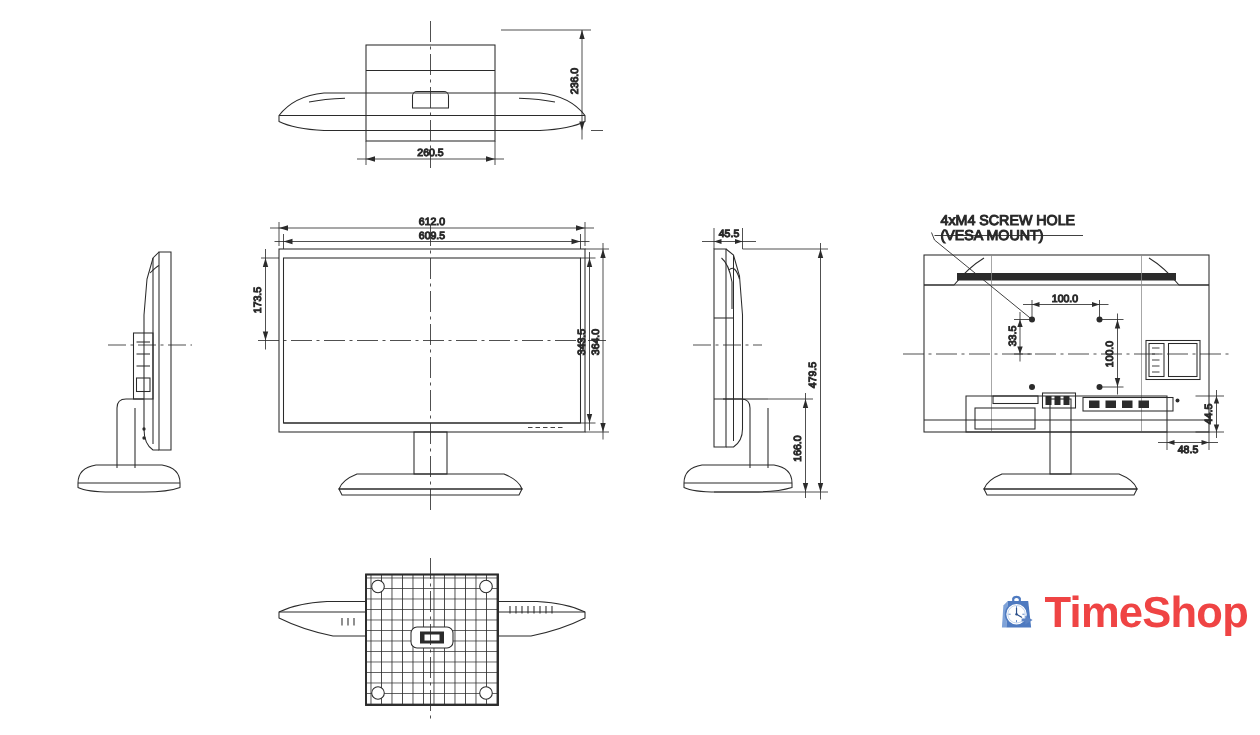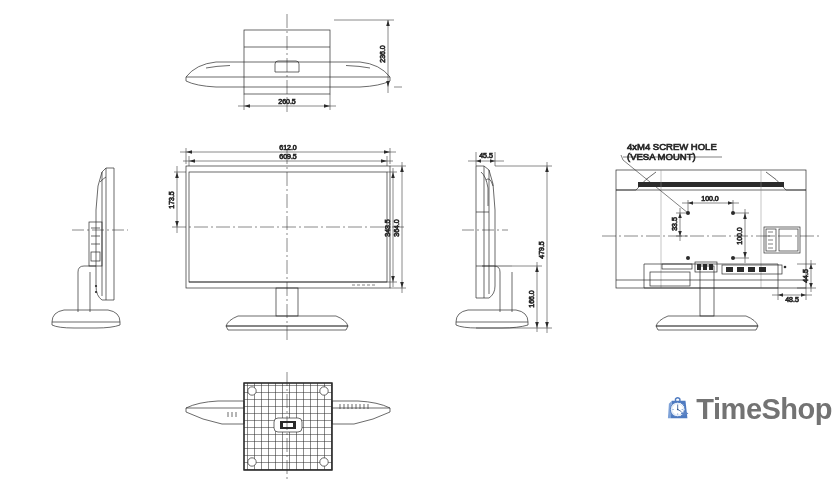--- a/index.html
+++ b/index.html
@@ -14,21 +14,21 @@
   svg{display:block;}
   .dimtxt{font-family:"Liberation Sans", sans-serif;font-size:7px;fill:#2b2b2b;}
   .notetxt{font-family:"Liberation Sans", sans-serif;font-size:9.5px;fill:#1a1a1a;}
   .logo-wrap{
     position:absolute;left:666px;top:383px;width:166px;height:52px;
     display:flex;align-items:center;gap:6px;
   }
   .logo-text{
     font-family:"Liberation Sans", sans-serif;
     font-size:29px;font-weight:bold;letter-spacing:-0.5px;
-    color:#737373;line-height:1;
+    color:#ef4444;line-height:1;
   }
 </style>
 </head>
 <body>
 
 <div class="stage">
 <svg width="840" height="490" viewBox="0 0 840 490" xmlns="http://www.w3.org/2000/svg">
 
   <defs>
     <pattern id="meshgrid" width="7" height="7" patternUnits="userSpaceOnUse">

